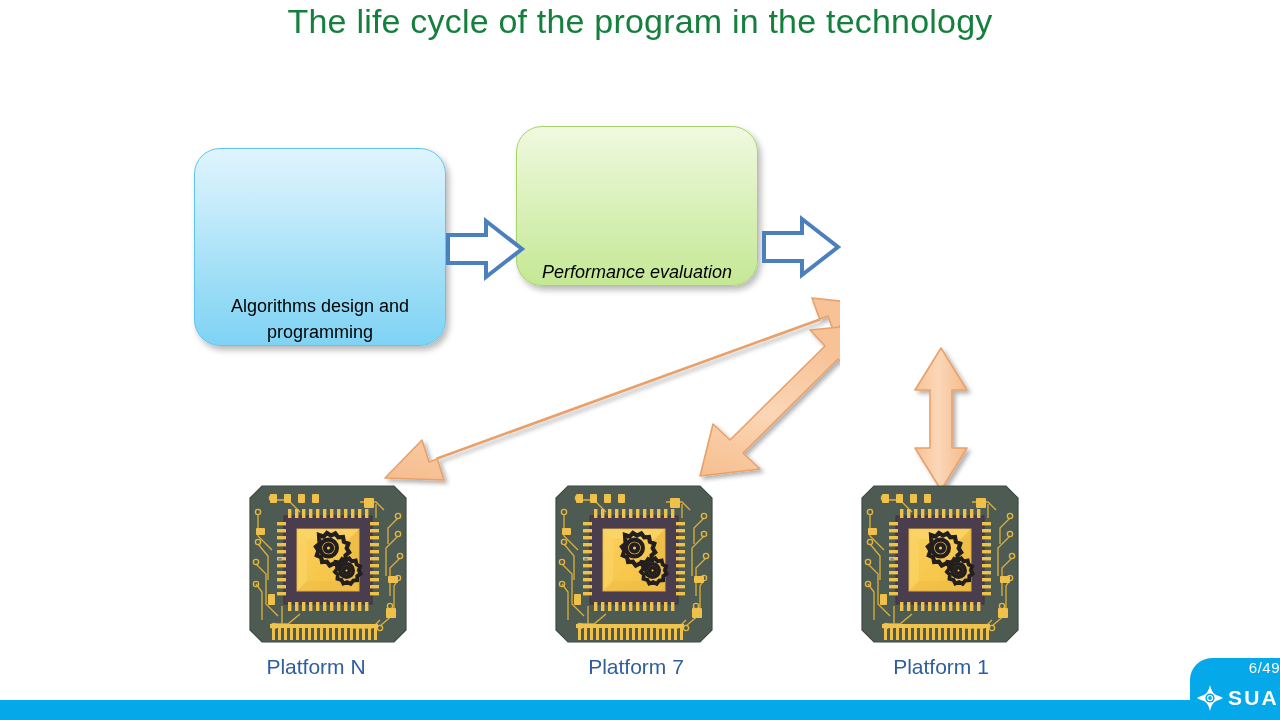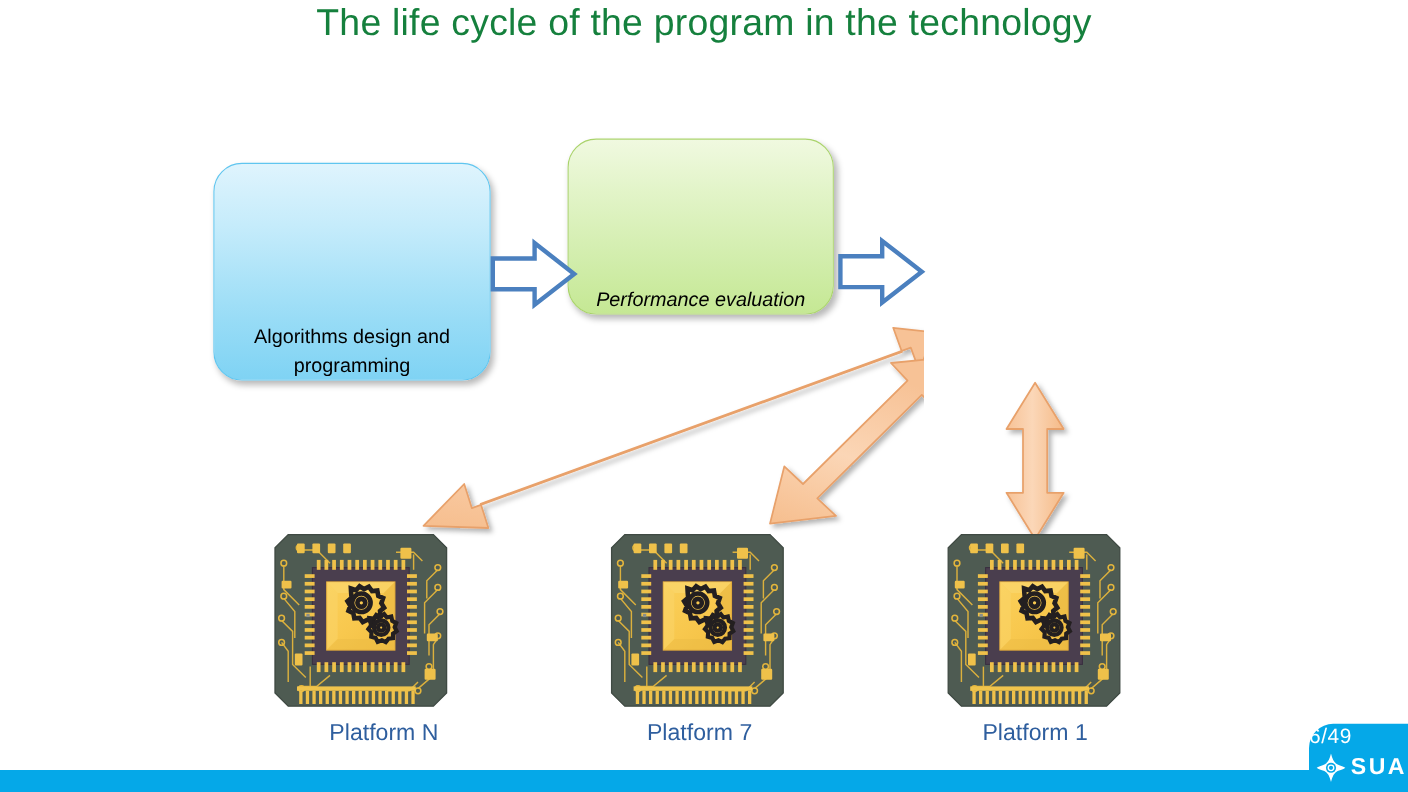--- a/index.html
+++ b/index.html
@@ -67,22 +67,22 @@
     position:absolute;left:0;top:700px;width:1280px;height:20px;
     background:#05a8e8;
   }
   .badge{
     position:absolute;left:1190px;top:658px;width:90px;height:62px;
     background:#05a8e8;
     border-top-left-radius:22px;
     color:#ffffff;
   }
   .badge .pg{
-    position:absolute;left:0;top:1px;width:90px;text-align:left;
-    font-size:19px;letter-spacing:.5px;
+    position:absolute;left:0;top:1px;width:90px;text-align:right;
+    font-size:15px;letter-spacing:.5px;
   }
   .badge .logo{position:absolute;left:6px;top:26px;}
   .badge .brand{
     position:absolute;left:38px;top:28px;
     font-size:21px;font-weight:bold;letter-spacing:2.2px;
   }
   svg{display:block;}
 </style>
 </head>
 <body>
@@ -308,21 +308,21 @@
   </svg>
 
   <svg class="chip" style="left:554px;top:484px;" width="160" height="160" viewBox="0 0 160 160">
     <use href="#chipArt"></use>
   </svg>
 
   <svg class="chip" style="left:860px;top:484px;" width="160" height="160" viewBox="0 0 160 160">
     <use href="#chipArt"></use>
   </svg>
 
-  <div class="plabel" style="left:239px;top:655px;">Platform N</div>
+  <div class="plabel" style="left:206px;top:655px;">Platform N</div>
   <div class="plabel" style="left:526px;top:655px;">Platform 7</div>
   <div class="plabel" style="left:831px;top:655px;">Platform 1</div>
 
   <div class="bottombar"></div>
 
   <div class="badge">
     <div class="pg">6/49</div>
     <svg class="logo" width="28" height="28" viewBox="0 0 28 28">
       <path d="M14,1 C15.2,6.0 16.8,9.4 20.0,11.0 C23.0,12.2 25.6,12.8 27,14
                C25.6,15.2 23.0,15.8 20.0,17.0 C16.8,18.6 15.2,22.0 14,27

